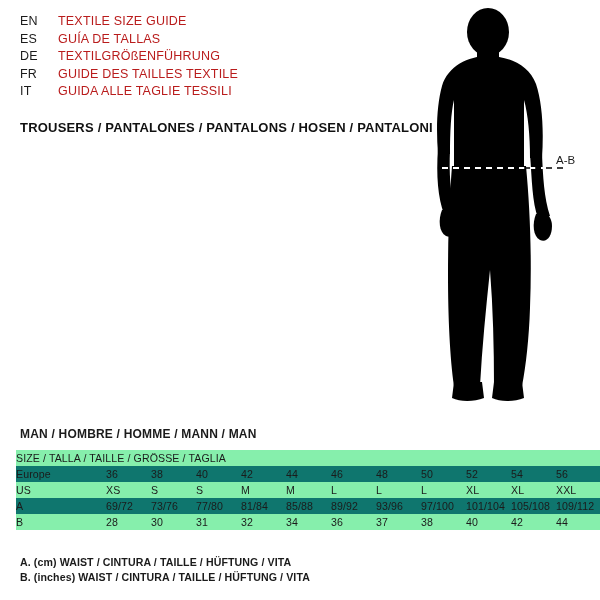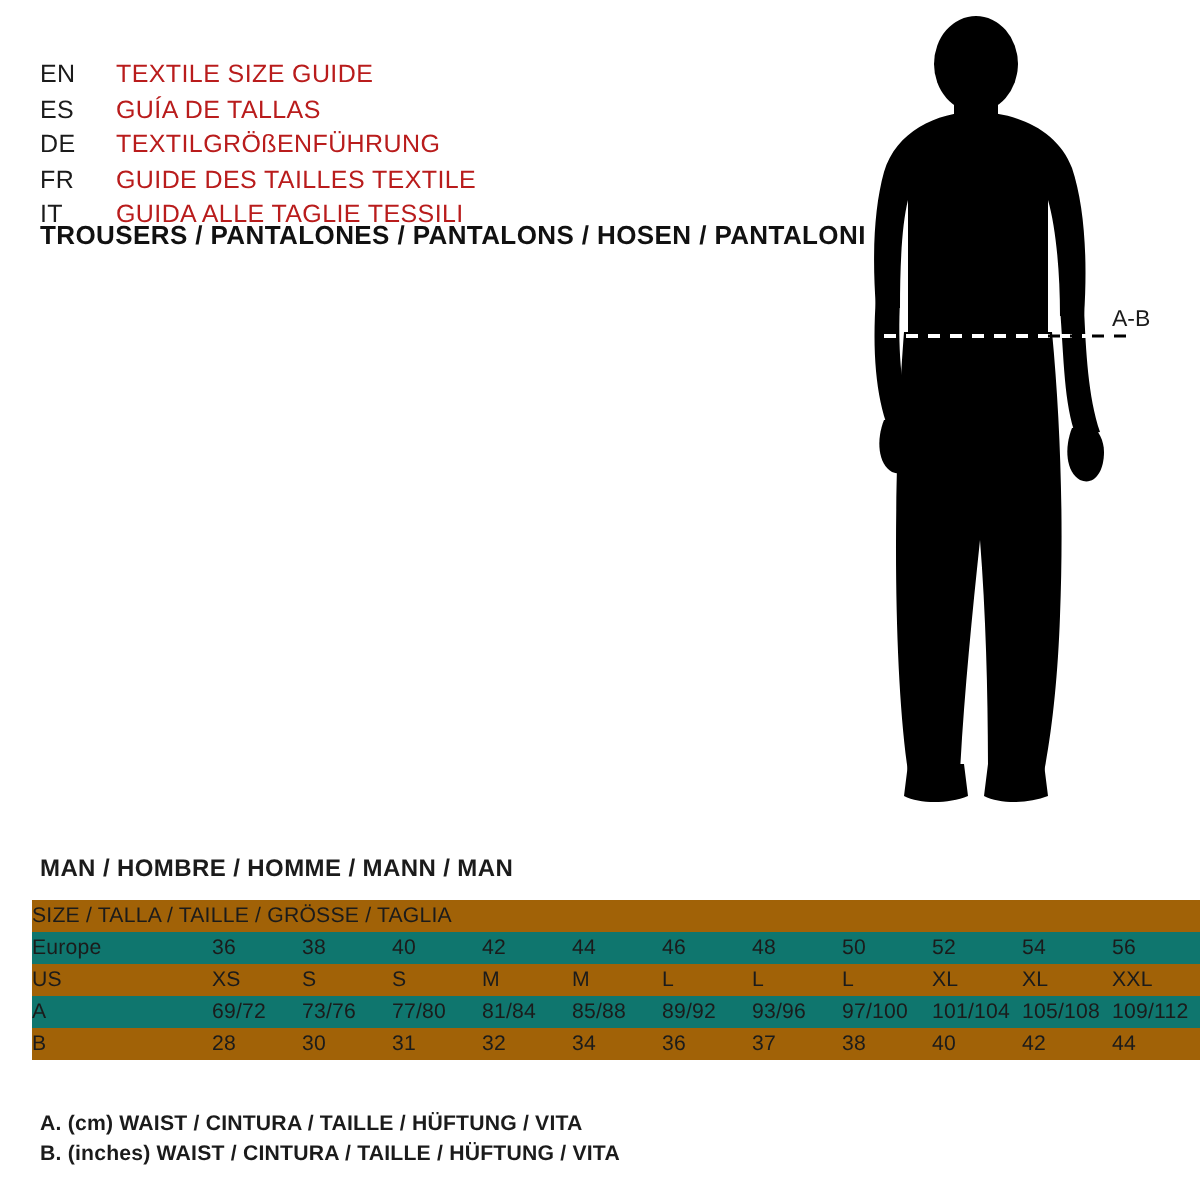--- a/index.html
+++ b/index.html
@@ -31,32 +31,31 @@
   .lang-row {
     display: flex;
     align-items: baseline;
     height: 17.5px;
   }
   .lang-code {
     width: 38px;
     font-size: 12.5px;
     letter-spacing: 0.2px;
     color: #1b1b1b;
-    margin-top: 16px;
   }
   .lang-text {
     font-size: 12.5px;
     letter-spacing: 0.2px;
     color: #b91c1c;
   }
 
   .section-title {
     position: absolute;
     left: 20px;
-    top: 110px;
+    top: 120px;
     font-size: 13px;
     font-weight: bold;
     letter-spacing: 0.2px;
     color: #111111;
   }
 
   
   .figure-wrap {
     position: absolute;
     left: 420px;
@@ -93,21 +92,21 @@
     font-size: 10.6px;
     table-layout: fixed;
   }
   table.size-table td {
     padding: 2px 0 2px 0;
     vertical-align: middle;
     white-space: nowrap;
     letter-spacing: 0.1px;
   }
   table.size-table tr.shaded {
-    background: #a16207;
+    background: #86efac;
   }
   table.size-table tr.plain {
     background: #0f766e;
   }
   td.label-cell {
     width: 90px;
     padding-left: 4px;
   }
   td.val-cell {
     width: 45px;

